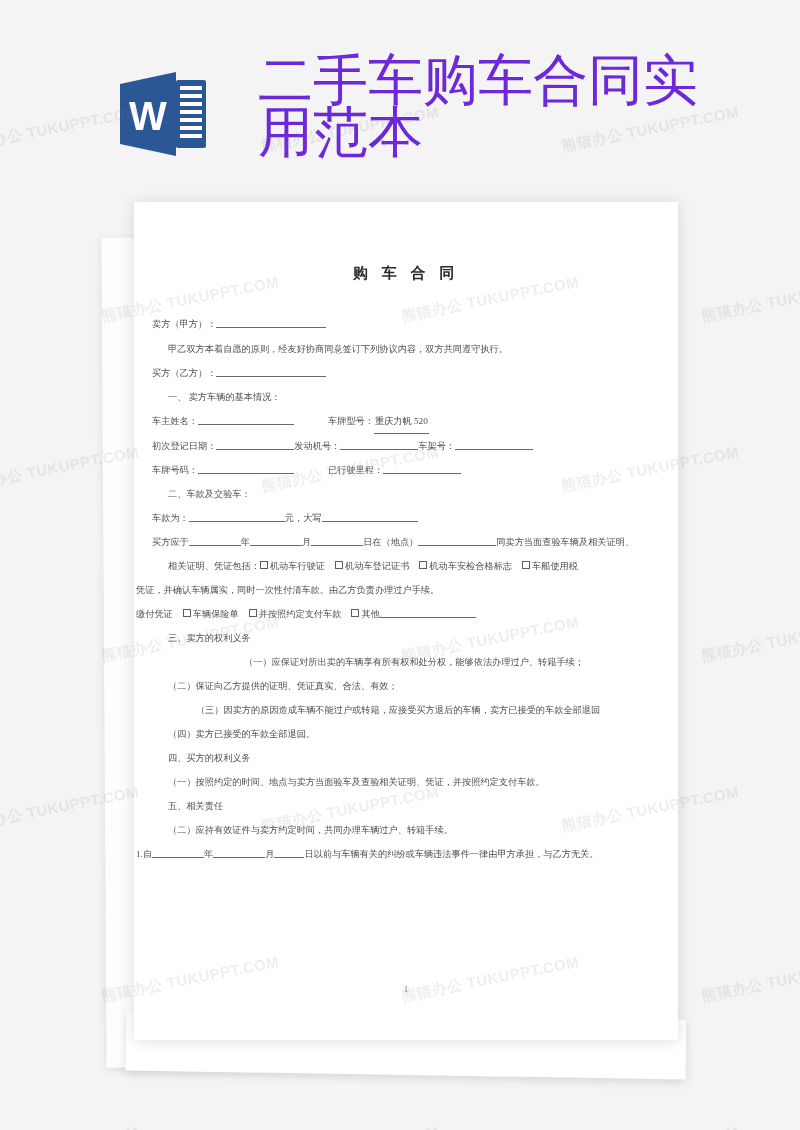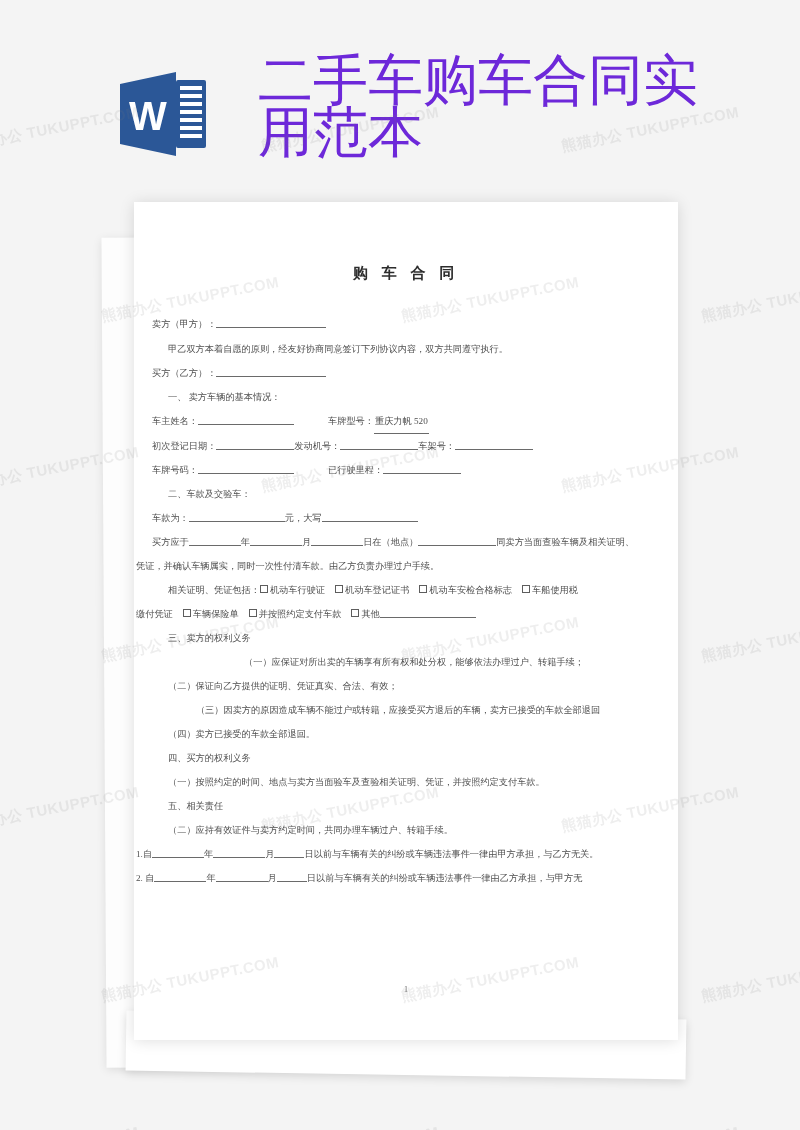--- a/index.html
+++ b/index.html
@@ -241,25 +241,25 @@
       <div class="ln flush" style="padding-left:16px;">二、车款及交验车：</div>
 
       <div class="ln flush">
         <span>车款为：</span><span class="u u-l"></span><span>元，大写</span><span class="u u-l"></span>
       </div>
 
       <div class="ln flush">
         <span>买方应于</span><span class="u u-s"></span><span>年</span><span class="u u-s"></span><span>月</span><span class="u u-s"></span><span>日在（地点）</span><span class="u u-m"></span><span>同卖方当面查验车辆及相关证明、</span>
       </div>
 
+      <div class="ln flush">
+        <span style="padding-left:16px;">相关证明、凭证包括：</span><span class="cb"></span><span>机动车行驶证</span><span class="sp"></span><span class="cb"></span><span>机动车登记证书</span><span class="sp"></span><span class="cb"></span><span>机动车安检合格标志</span><span class="sp"></span><span class="cb"></span><span>车船使用税</span>
+      </div>
+
       <div class="ln wide" style="margin-left:-52px;">凭证，并确认车辆属实，同时一次性付清车款。由乙方负责办理过户手续。</div>
-
-      <div class="ln flush">
-        <span style="padding-left:16px;">相关证明、凭证包括：</span><span class="cb"></span><span>机动车行驶证</span><span class="sp"></span><span class="cb"></span><span>机动车登记证书</span><span class="sp"></span><span class="cb"></span><span>机动车安检合格标志</span><span class="sp"></span><span class="cb"></span><span>车船使用税</span>
-      </div>
 
       <div class="ln wide" style="margin-left:-52px;">
         <span>缴付凭证</span><span class="sp"></span><span class="cb"></span><span>车辆保险单</span><span class="sp"></span><span class="cb"></span><span>并按照约定支付车款</span><span class="sp"></span><span class="cb"></span><span>其他</span><span class="u u-l"></span>
       </div>
 
       <div class="ln flush" style="padding-left:16px;">三、卖方的权利义务</div>
       <div class="ln flush" style="padding-left:16px;text-align:center;">（一）应保证对所出卖的车辆享有所有权和处分权，能够依法办理过户、转籍手续；</div>
       <div class="ln flush" style="padding-left:16px;">（二）保证向乙方提供的证明、凭证真实、合法、有效；</div>
       <div class="ln wide" style="margin-left:-52px;text-align:center;">（三）因卖方的原因造成车辆不能过户或转籍，应接受买方退后的车辆，卖方已接受的车款全部退回</div>
       <div class="ln flush" style="padding-left:16px;">（四）卖方已接受的车款全部退回。</div>
@@ -267,23 +267,20 @@
       <div class="ln flush" style="padding-left:16px;">四、买方的权利义务</div>
       <div class="ln flush" style="padding-left:16px;">（一）按照约定的时间、地点与卖方当面验车及查验相关证明、凭证，并按照约定支付车款。</div>
       <div class="ln flush" style="padding-left:16px;">五、相关责任</div>
 
       <div class="ln flush" style="padding-left:16px;">（二）应持有效证件与卖方约定时间，共同办理车辆过户、转籍手续。</div>
 
       <div class="ln wide" style="margin-left:-52px;">
         <span>1.自</span><span class="u u-s"></span><span>年</span><span class="u u-s"></span><span>月</span><span class="u u-xs"></span><span>日以前与车辆有关的纠纷或车辆违法事件一律由甲方承担，与乙方无关。</span>
       </div>
 
-      <div class="ln wide" style="margin-left:-52px;">
-        <span>2. 自</span><span class="u u-s"></span><span>年</span><span class="u u-s"></span><span>月</span><span class="u u-xs"></span><span>日以前与车辆有关的纠纷或车辆违法事件一律由乙方承担，与甲方无</span>
-      </div>
 
     </div>
 
     <div class="pg-num">1</div>
   </div>
 </div>
 
 <div class="watermark-layer" id="wm-layer">
     <div class="wm" style="left: -40px; top: 120px;">熊猫办公 TUKUPPT.COM</div>
     <div class="wm" style="left: 260px; top: 120px;">熊猫办公 TUKUPPT.COM</div>

